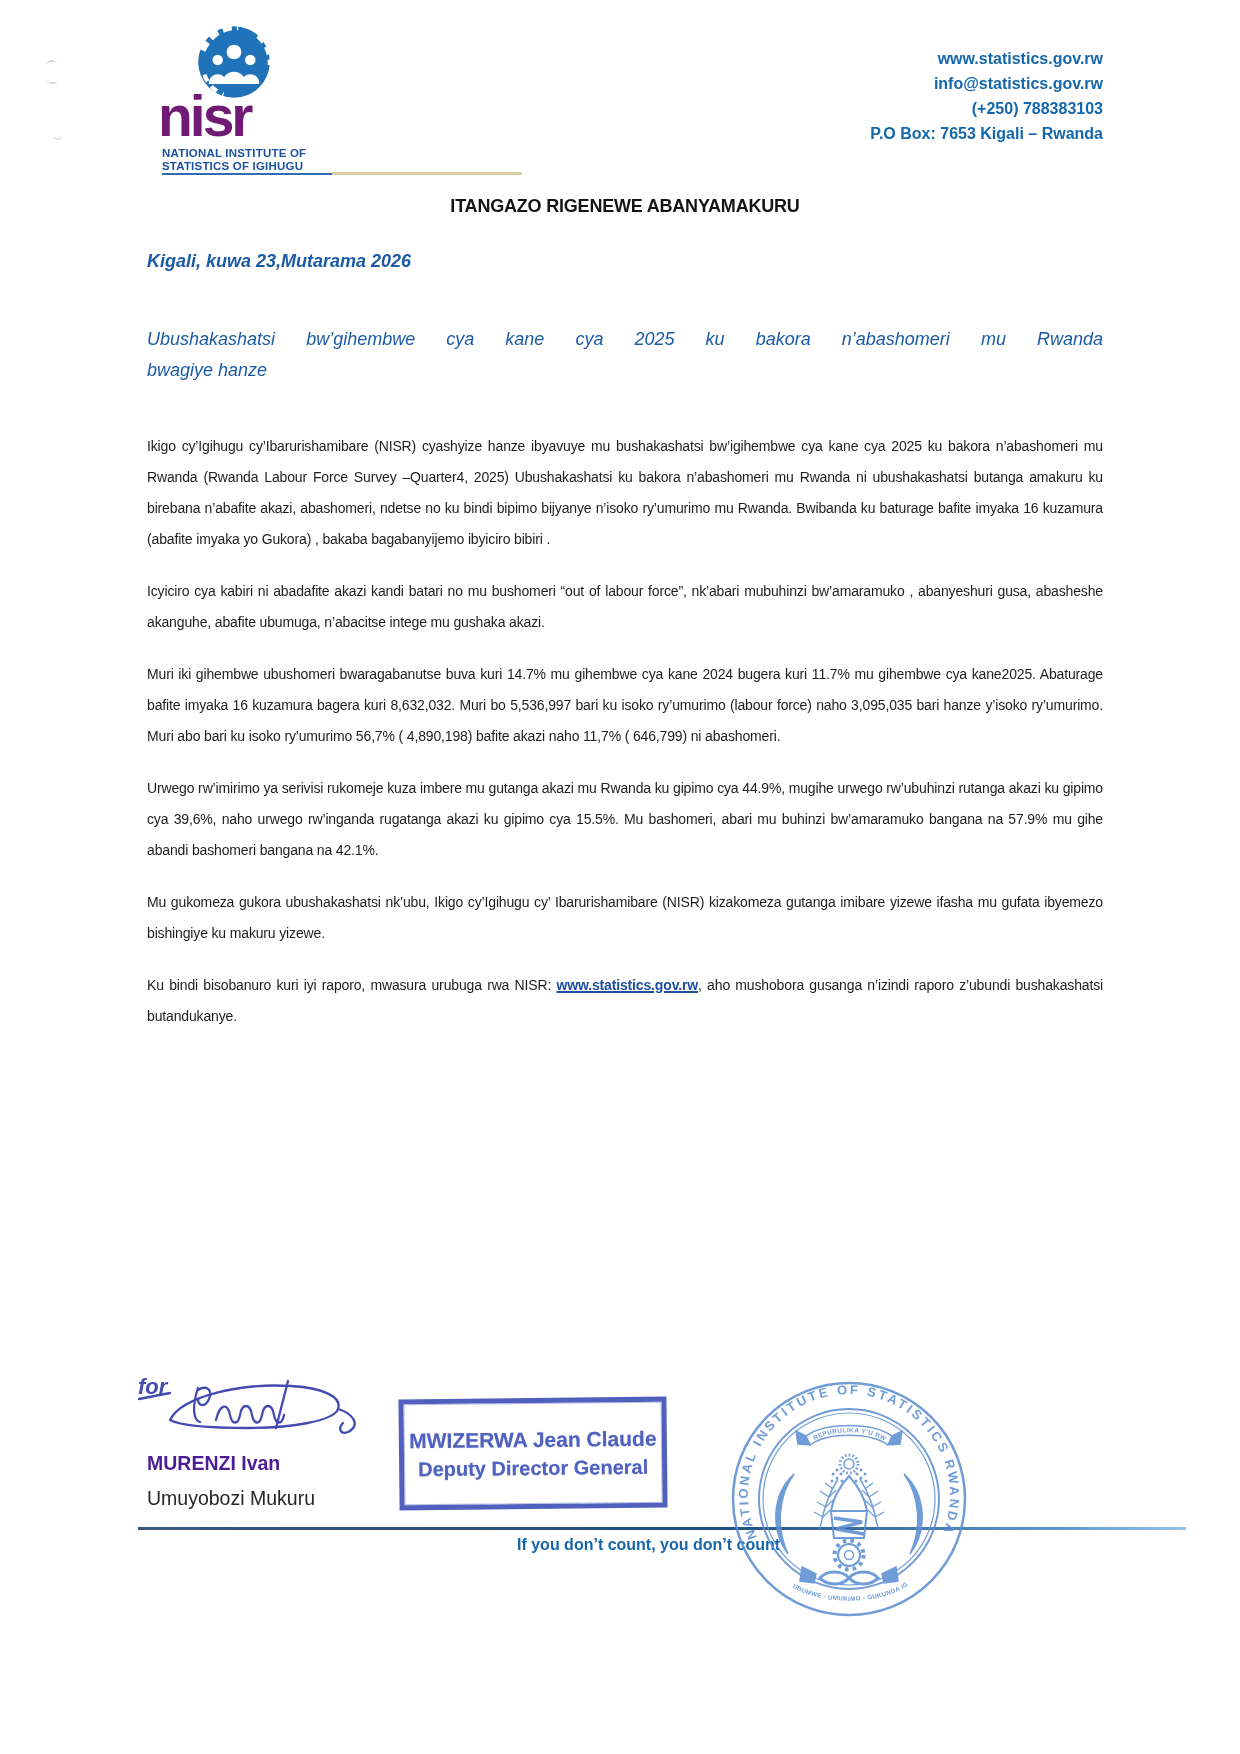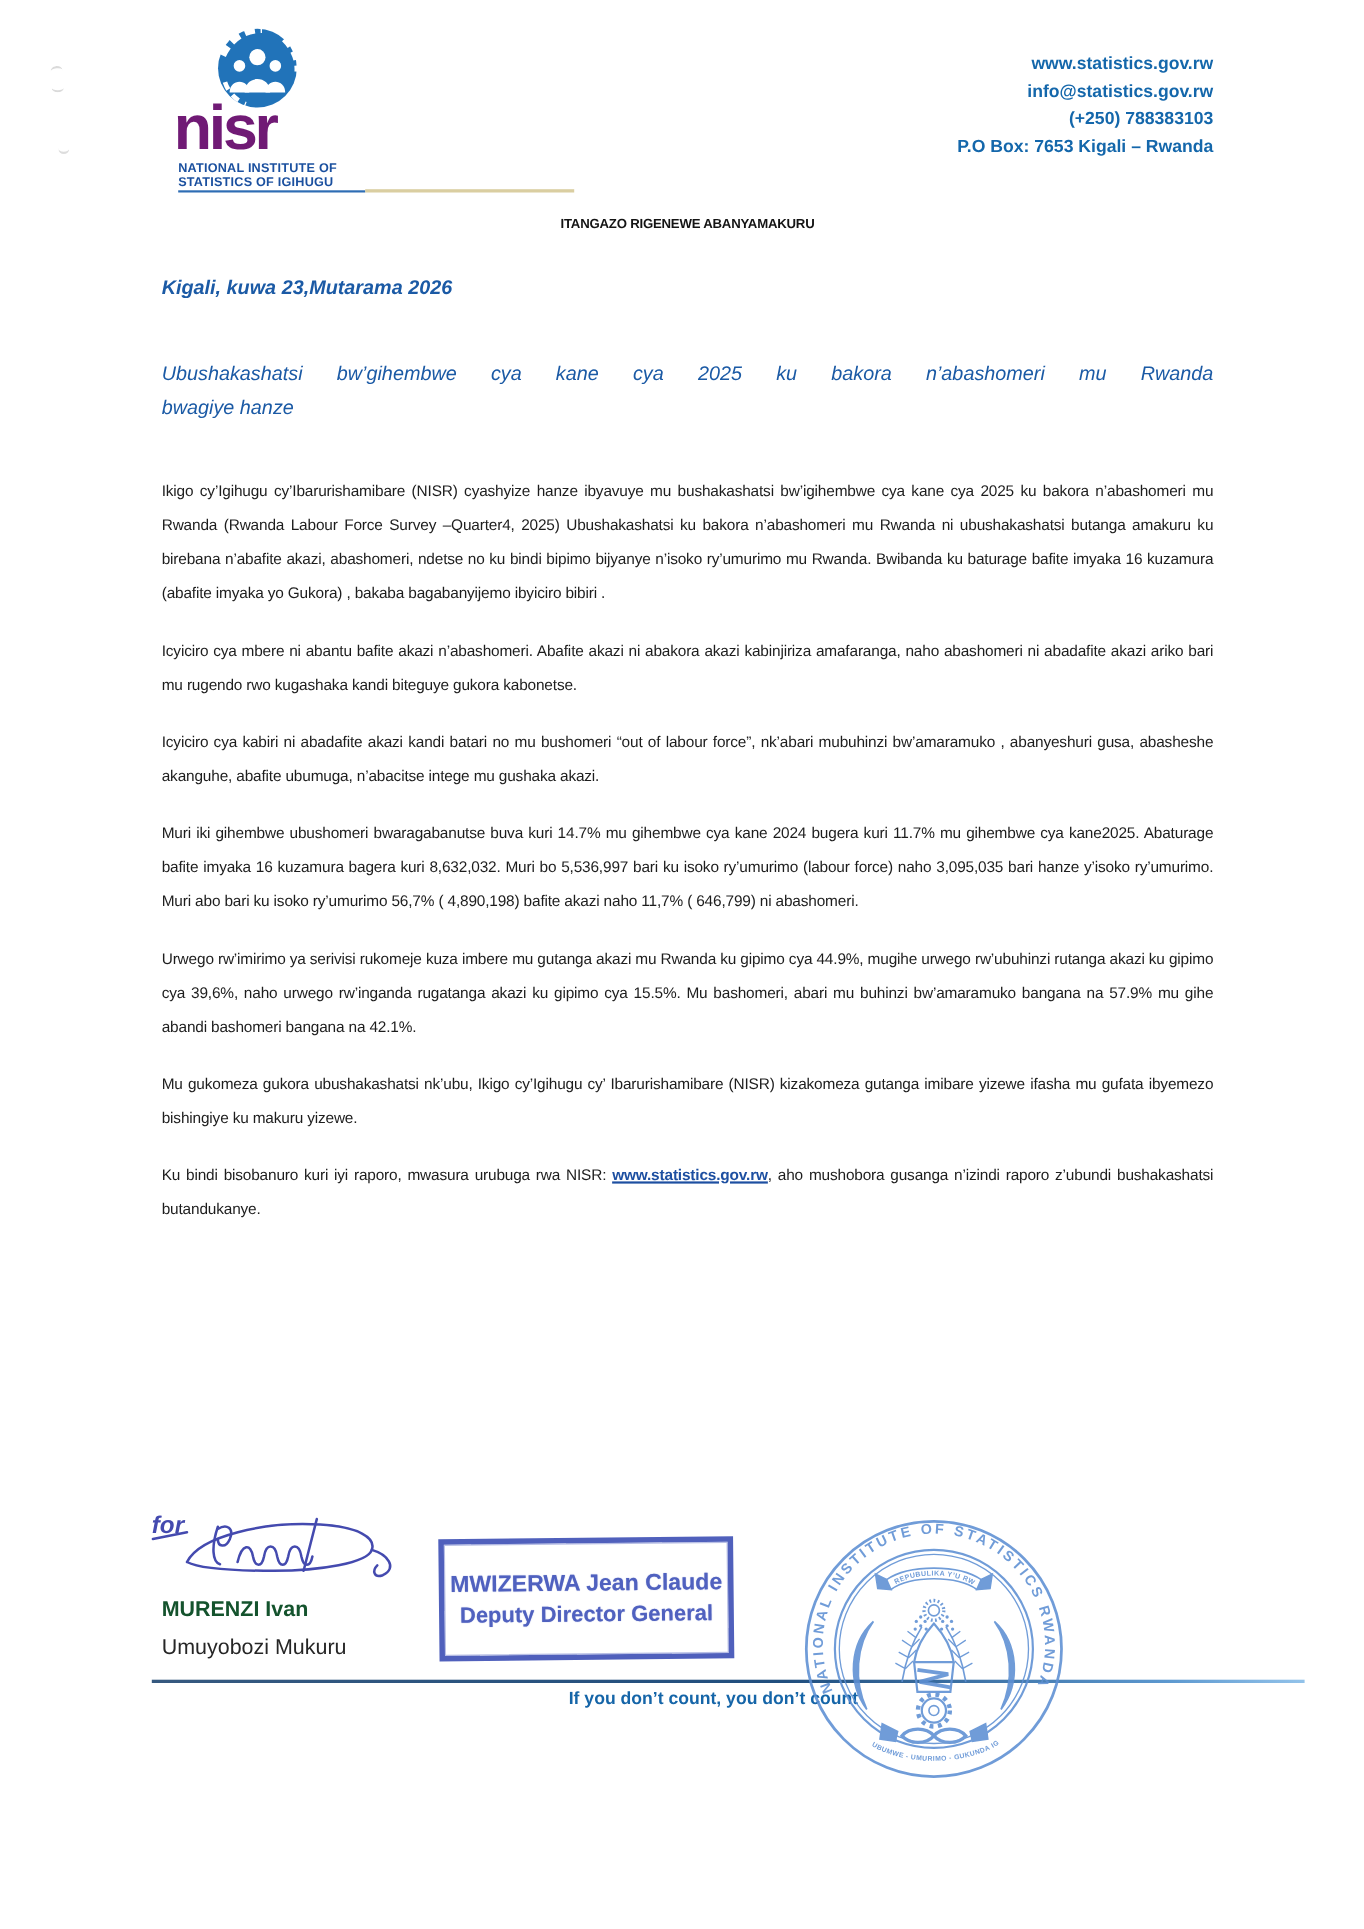--- a/index.html
+++ b/index.html
@@ -21,36 +21,36 @@
   .logo-sub{position:absolute;left:162px;font-size:11.5px;font-weight:bold;color:#1b509f;letter-spacing:.2px;}
   .ls1{top:147px;} .ls2{top:160px;}
   .logo-rule-blue{position:absolute;left:162px;top:173px;width:170px;height:2px;background:#2e6db4;}
   .logo-rule-tan{position:absolute;left:332px;top:172px;width:190px;height:3px;background:#cdbd82;opacity:.75;}
 
   .contact{position:absolute;right:137px;top:46px;text-align:right;
            font-size:16px;font-weight:600;color:#1467ab;line-height:25px;}
 
   
   .doc-title{position:absolute;left:147px;top:196px;width:956px;text-align:center;
-             font-size:12px;font-weight:bold;color:#141414;letter-spacing:-.2px;}
+             font-size:18px;font-weight:bold;color:#141414;letter-spacing:-.2px;}
   .dateline{position:absolute;left:147px;top:251px;font-size:18px;font-weight:bold;
             font-style:italic;color:#1b5aa5;text-align:right;}
   .heading{position:absolute;left:147px;top:324px;width:956px;font-size:18px;font-weight:normal;
            font-style:italic;color:#1b5aa5;line-height:31px;}
   .heading .l1{text-align:justify;text-align-last:justify;}
 
   
   .body-copy{position:absolute;left:147px;top:431px;width:956px;font-size:14px;
              line-height:31px;text-align:justify;color:#1d1d1d;letter-spacing:-.15px;}
   .body-copy p{margin:0 0 21px 0;}
   .weblink{color:#1d4fa1;font-weight:bold;text-decoration:underline;text-decoration-thickness:2px;cursor:pointer;}
 
   
   .sig-svg{position:absolute;left:136px;top:1368px;width:245px;height:90px;}
-  .sig-name{position:absolute;left:147px;top:1452px;font-size:19.5px;font-weight:bold;color:#14532d;}
+  .sig-name{position:absolute;left:147px;top:1452px;font-size:19.5px;font-weight:bold;color:#4c1d95;}
   .sig-title{position:absolute;left:147px;top:1487px;font-size:19.5px;color:#262626;}
 
   
   .stamp-box{position:absolute;left:399px;top:1398px;width:258px;height:101px;
              border:5px solid #4355b8;box-shadow:inset 0 0 0 1px rgba(67,85,184,.4);
              display:flex;flex-direction:column;justify-content:center;align-items:center;gap:5px;
              transform:rotate(-.6deg);color:#4356bb;opacity:.93;}
   .stamp-l1{font-size:21px;font-weight:bold;text-shadow:0 0 1px rgba(67,86,187,.55);}
   .stamp-l2{font-size:20px;font-weight:bold;text-shadow:0 0 1px rgba(67,86,187,.55);}
 
@@ -100,21 +100,20 @@
 
   <div class="doc-title">ITANGAZO RIGENEWE ABANYAMAKURU</div>
   <div class="dateline">Kigali, kuwa 23,Mutarama 2026</div>
   <div class="heading">
     <div class="l1">Ubushakashatsi bw’gihembwe cya kane cya 2025 ku bakora n’abashomeri mu Rwanda</div>
     <div class="l2">bwagiye hanze</div>
   </div>
 
   <div class="body-copy">
     <p>Ikigo cy’Igihugu cy’Ibarurishamibare (NISR) cyashyize hanze  ibyavuye mu bushakashatsi bw’igihembwe cya kane cya 2025 ku bakora n’abashomeri mu Rwanda (Rwanda Labour Force Survey –Quarter4, 2025) Ubushakashatsi ku bakora n’abashomeri mu Rwanda ni ubushakashatsi butanga amakuru ku birebana n’abafite akazi, abashomeri, ndetse no ku bindi bipimo bijyanye n’isoko ry’umurimo mu Rwanda. Bwibanda ku baturage bafite imyaka 16 kuzamura (abafite imyaka yo Gukora) , bakaba bagabanyijemo ibyiciro bibiri .</p>
-    <p>Icyiciro cya mbere ni abantu bafite akazi n’abashomeri. Abafite akazi ni abakora akazi kabinjiriza amafaranga, naho abashomeri ni abadafite akazi ariko bari mu rugendo rwo kugashaka kandi biteguye gukora kabonetse.</p>
     <p>Icyiciro cya kabiri ni abadafite akazi kandi batari no mu bushomeri “out of labour force”, nk’abari mubuhinzi bw’amaramuko , abanyeshuri gusa, abasheshe akanguhe, abafite ubumuga, n’abacitse intege mu gushaka akazi.</p>
     <p>Muri iki gihembwe ubushomeri bwaragabanutse buva kuri 14.7% mu gihembwe cya kane 2024 bugera kuri 11.7% mu gihembwe cya kane2025. Abaturage bafite imyaka 16 kuzamura bagera kuri 8,632,032. Muri bo 5,536,997 bari ku isoko ry’umurimo (labour force) naho 3,095,035 bari hanze y’isoko ry’umurimo. Muri abo bari ku isoko ry’umurimo 56,7% ( 4,890,198) bafite akazi naho 11,7% ( 646,799) ni abashomeri.</p>
     <p>Urwego rw’imirimo ya serivisi rukomeje kuza imbere mu gutanga akazi mu Rwanda ku gipimo cya 44.9%, mugihe urwego rw’ubuhinzi rutanga akazi ku gipimo cya 39,6%, naho urwego rw’inganda rugatanga akazi ku gipimo cya 15.5%. Mu bashomeri, abari mu buhinzi bw’amaramuko bangana na 57.9% mu gihe abandi bashomeri bangana na 42.1%.</p>
     <p>Mu gukomeza gukora ubushakashatsi nk’ubu, Ikigo cy’Igihugu cy’ Ibarurishamibare (NISR) kizakomeza gutanga imibare yizewe ifasha mu gufata ibyemezo bishingiye ku makuru yizewe.</p>
     <p>
       <span>Ku bindi bisobanuro kuri iyi raporo, mwasura urubuga rwa NISR: </span><span class="weblink">www.statistics.gov.rw</span><span>, aho mushobora gusanga n’izindi raporo z’ubundi bushakashatsi butandukanye.</span>
     </p>
   </div>
 
   <svg class="sig-svg" viewBox="0 0 245 90" aria-hidden="true">

